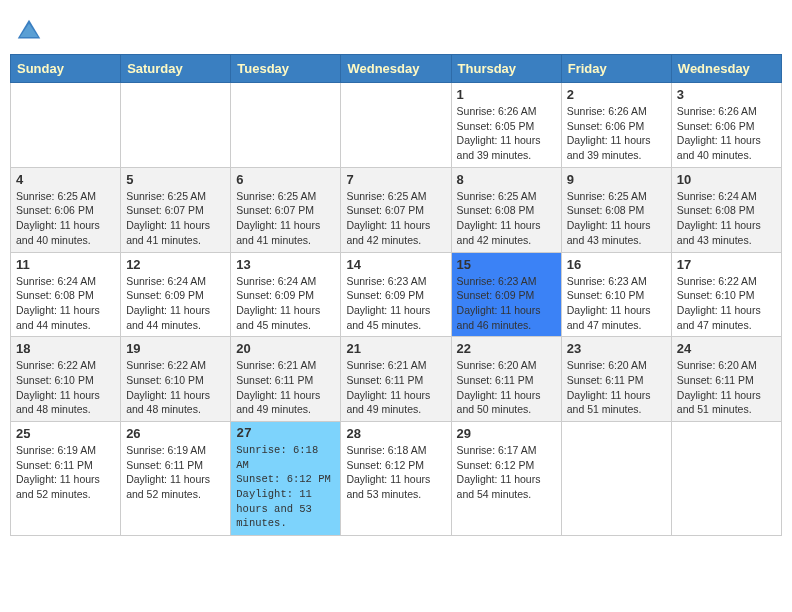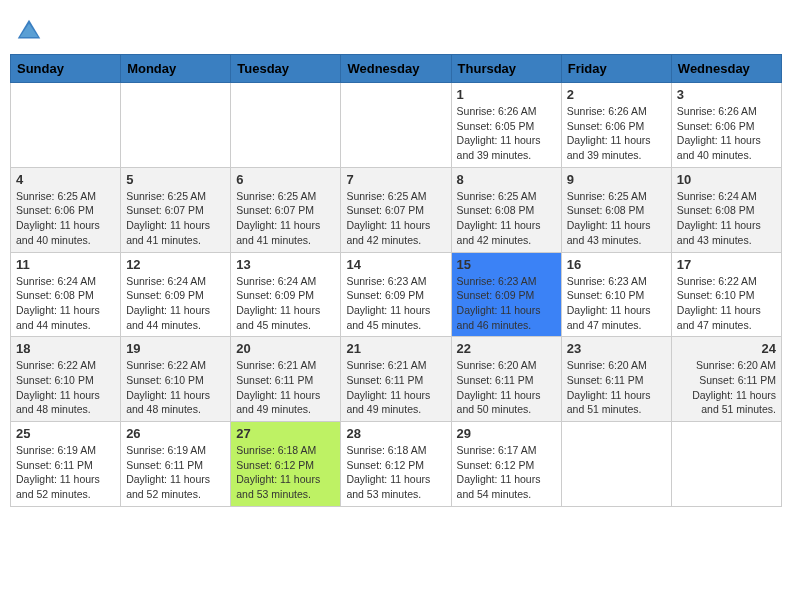--- a/index.html
+++ b/index.html
@@ -55,21 +55,21 @@
       font-size: 16px;
       color: #555;
     }
     .calendar {
       width: 100%;
       border-collapse: collapse;
       border: 1px solid #ccc;
     }
     .calendar th {
       background-color: #3a7fc1;
-      color: #000000;
+      color: #fef9c3;
       font-size: 13px;
       font-weight: bold;
       padding: 6px 6px;
       text-align: left;
       border: 1px solid #2e6ba8;
     }
     .calendar td {
       border: 1px solid #ccc;
       vertical-align: top;
       padding: 4px 5px;
@@ -120,21 +120,21 @@
   <div class="title-section">
     <div class="calendar-title"></div>
     <div class="calendar-subtitle"></div>
   </div>
 </div>
 
 <table class="calendar">
   <thead>
     <tr>
     <th>Sunday</th>
-        <th>Monday</th>
+        <th>Saturday</th>
         <th>Tuesday</th>
         <th>Wednesday</th>
         <th>Thursday</th>
         <th>Friday</th>
         <th>Wednesday</th>
       </tr>
   </thead>
   <tbody id="calendar-body">
   <tr>
         <td class="empty-cell"></td>
@@ -278,41 +278,41 @@
           <div class="day-info" style="white-space: pre-line;">Sunrise: 6:20 AM
 Sunset: 6:11 PM
 Daylight: 11 hours and 50 minutes.</div>
         </td>
         <td style="background-color: rgb(242, 242, 242);">
           <span class="day-number">23</span>
           <div class="day-info" style="white-space: pre-line;">Sunrise: 6:20 AM
 Sunset: 6:11 PM
 Daylight: 11 hours and 51 minutes.</div>
         </td>
-        <td style="background-color: rgb(242, 242, 242); text-align: right;">
+        <td style="background-color: rgb(242, 242, 242);">
           <span class="day-number">24</span>
           <div class="day-info" style="white-space: pre-line;">Sunrise: 6:20 AM
 Sunset: 6:11 PM
 Daylight: 11 hours and 51 minutes.</div>
         </td>
       </tr>
       <tr>
         <td style="background-color: rgb(255, 255, 255);">
           <span class="day-number">25</span>
           <div class="day-info" style="white-space: pre-line;">Sunrise: 6:19 AM
 Sunset: 6:11 PM
 Daylight: 11 hours and 52 minutes.</div>
         </td>
         <td style="background-color: rgb(255, 255, 255); margin-left: 24px;">
           <span class="day-number">26</span>
           <div class="day-info" style="white-space: pre-line;">Sunrise: 6:19 AM
 Sunset: 6:11 PM
 Daylight: 11 hours and 52 minutes.</div>
         </td>
-        <td style="background-color: #bef264;">
+        <td style="background-color: #7dd3fc; font-family: Liberation Mono, monospace;">
           <span class="day-number">27</span>
           <div class="day-info" style="white-space: pre-line;">Sunrise: 6:18 AM
 Sunset: 6:12 PM
 Daylight: 11 hours and 53 minutes.</div>
         </td>
         <td style="background-color: rgb(255, 255, 255);">
           <span class="day-number">28</span>
           <div class="day-info" style="white-space: pre-line;">Sunrise: 6:18 AM
 Sunset: 6:12 PM
 Daylight: 11 hours and 53 minutes.</div>

